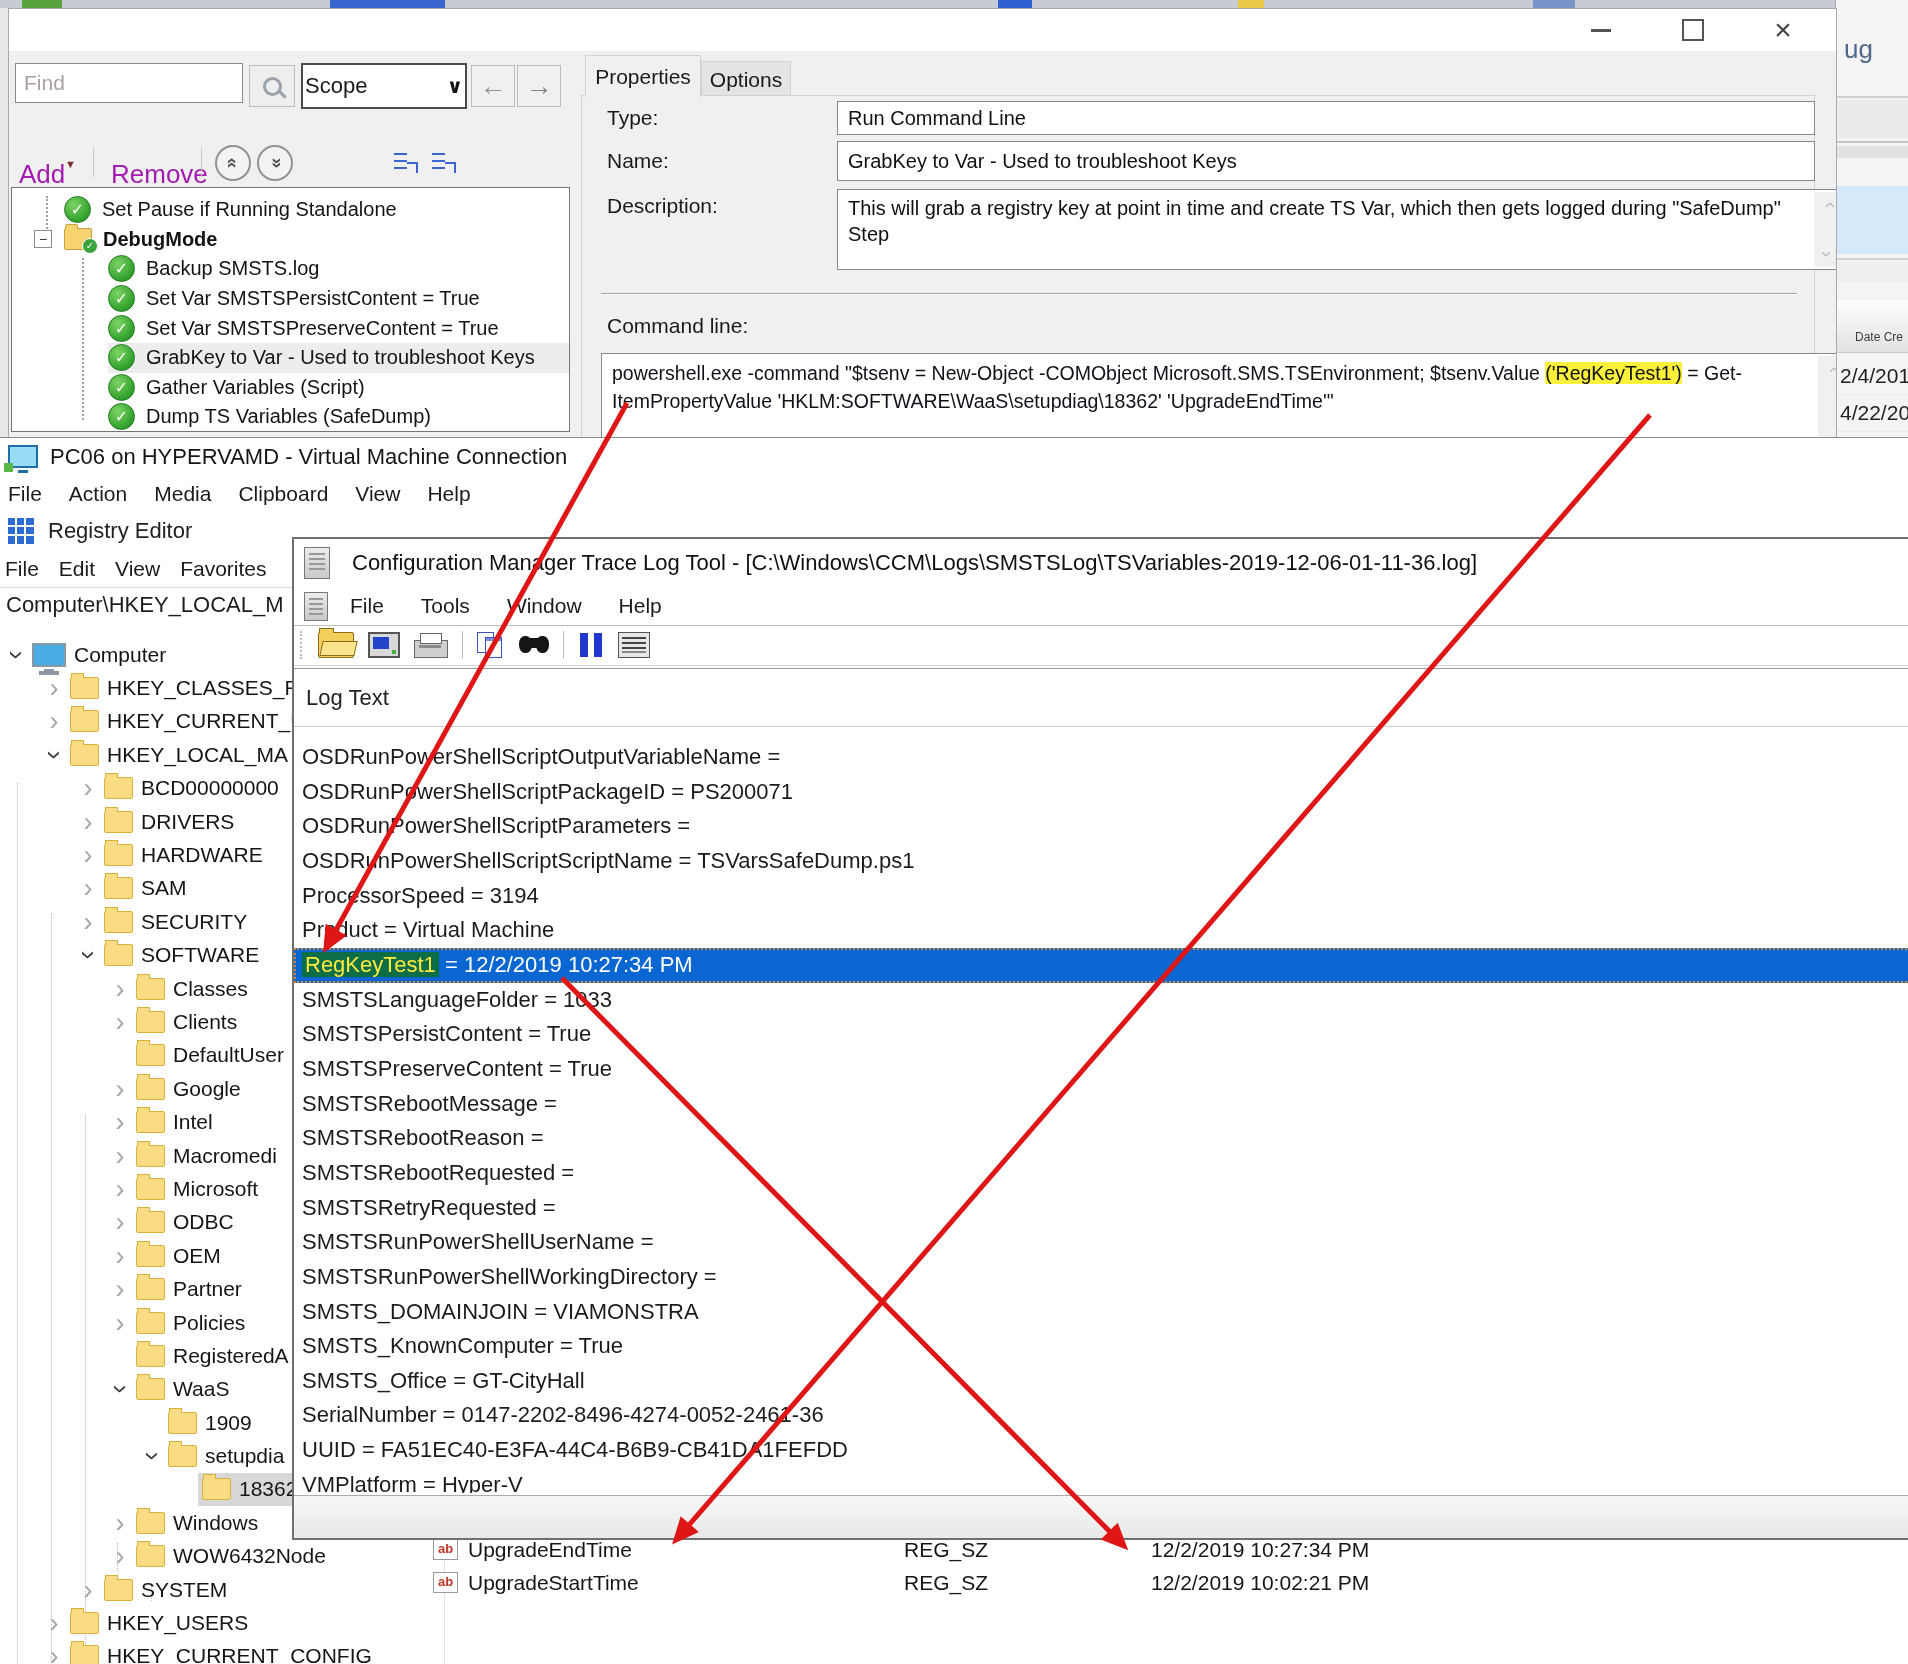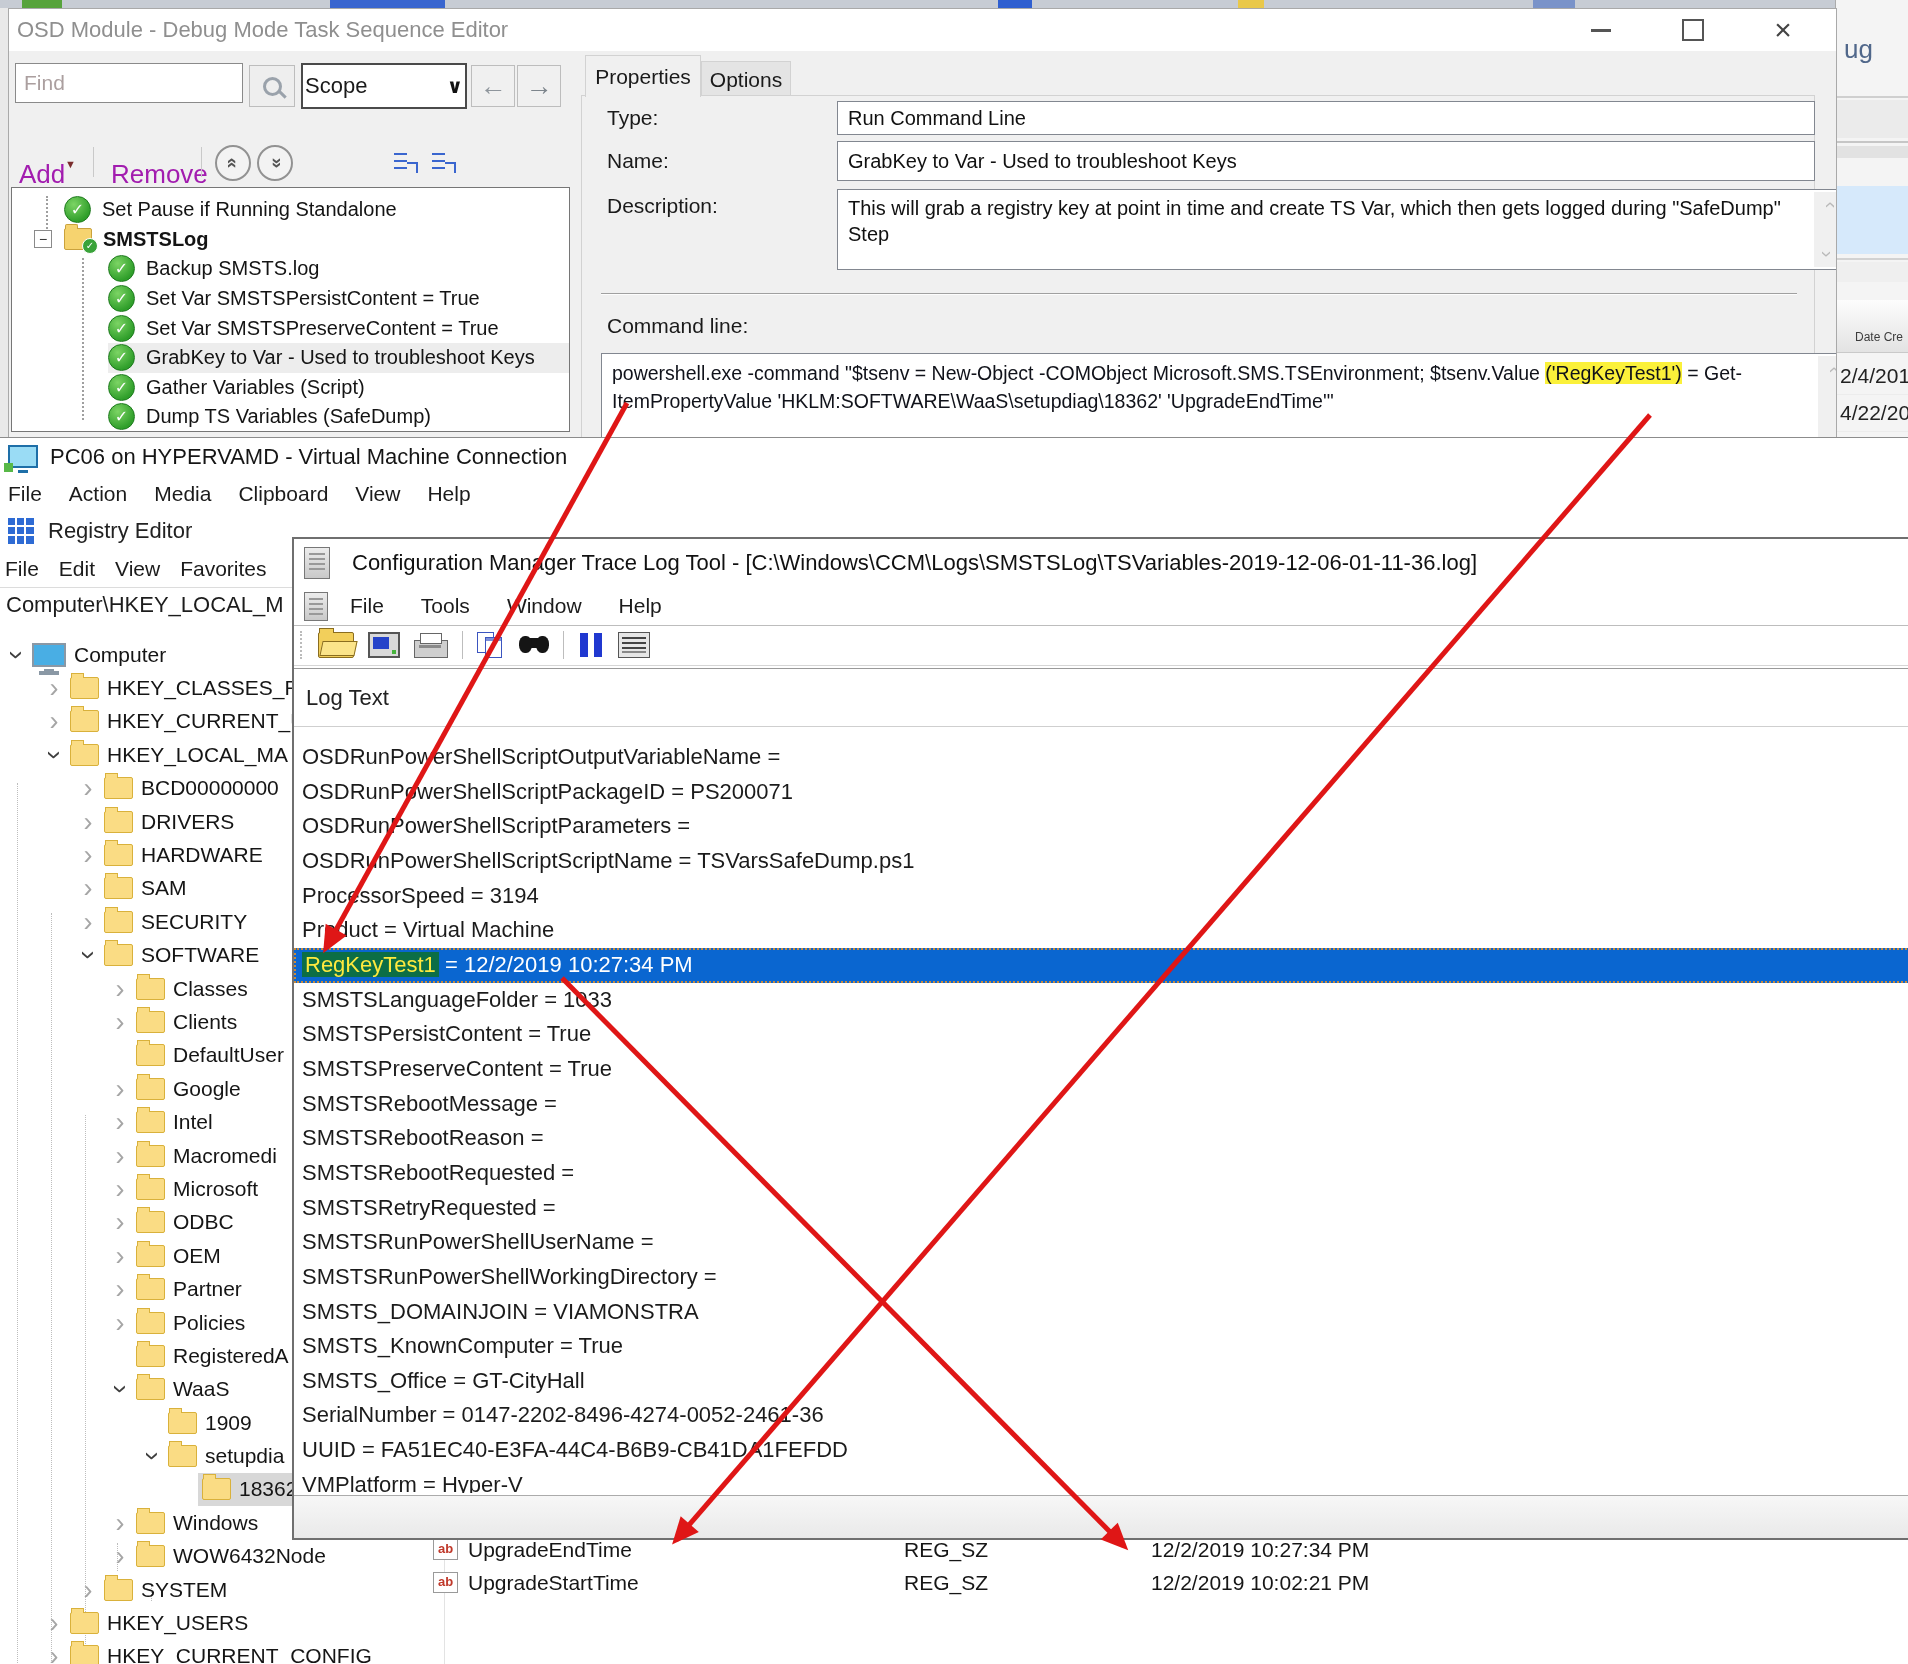--- a/index.html
+++ b/index.html
@@ -210,21 +210,20 @@
     <span id="rs-datehdr">Date Cre</span>
     <div id="rs-dates">
 
     <div class="rs-date">2/4/201</div>
         <div class="rs-date">4/22/20</div>
       </div>
   </div>
 
   <div id="editor" class="win">
     <div id="ed-titlebar">
-      <span id="ed-title">OSD Module - Debug Mode Task Sequence Editor</span>
       <span class="ctl" id="ctl-min">
           <span class="minline"></span>
         </span>
       <span class="ctl" id="ctl-max">
           <span class="maxbox"></span>
         </span>
       <span class="ctl" id="ctl-close">×</span>
     </div>
     <input class="find" placeholder="Find" style="">
     <div class="btn" id="search-btn">
@@ -262,21 +261,21 @@
 
             <span class="sel-wrap">
               <span class="ticon"></span>
               <span class="tlabel">Set Pause if Running Standalone</span>
             </span>
           </div>
           <div class="ts-row bold" data-level="0" data-expander="minus" data-icon="group">
             <span class="exp">−</span>
             <span class="sel-wrap">
               <span class="ticon"></span>
-              <span class="tlabel">SMSTSLog</span>
+              <span class="tlabel">DebugMode</span>
             </span>
           </div>
           <div class="ts-row" data-level="2" data-icon="check">
 
             <span class="sel-wrap">
               <span class="ticon"></span>
               <span class="tlabel">Backup SMSTS.log</span>
             </span>
           </div>
           <div class="ts-row" data-level="2" data-icon="check">

